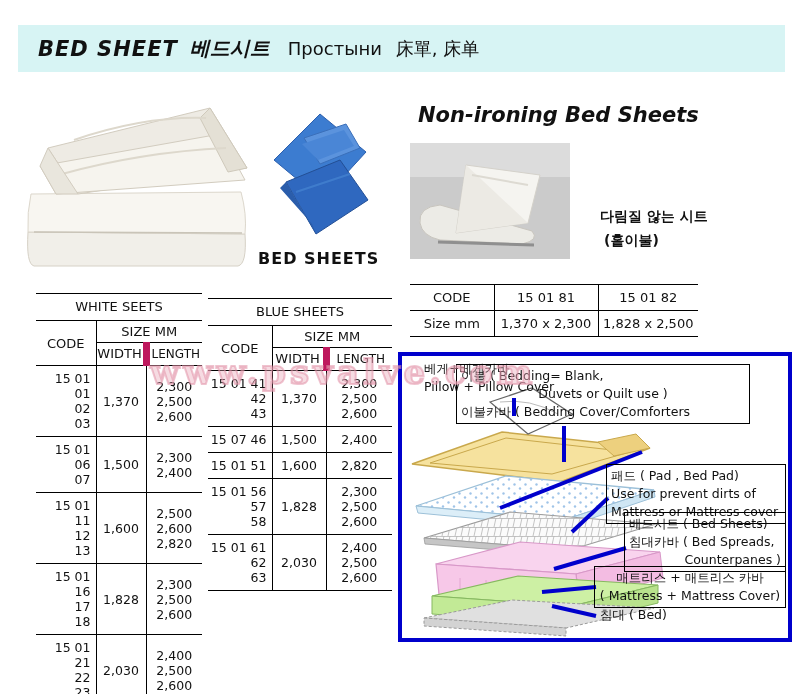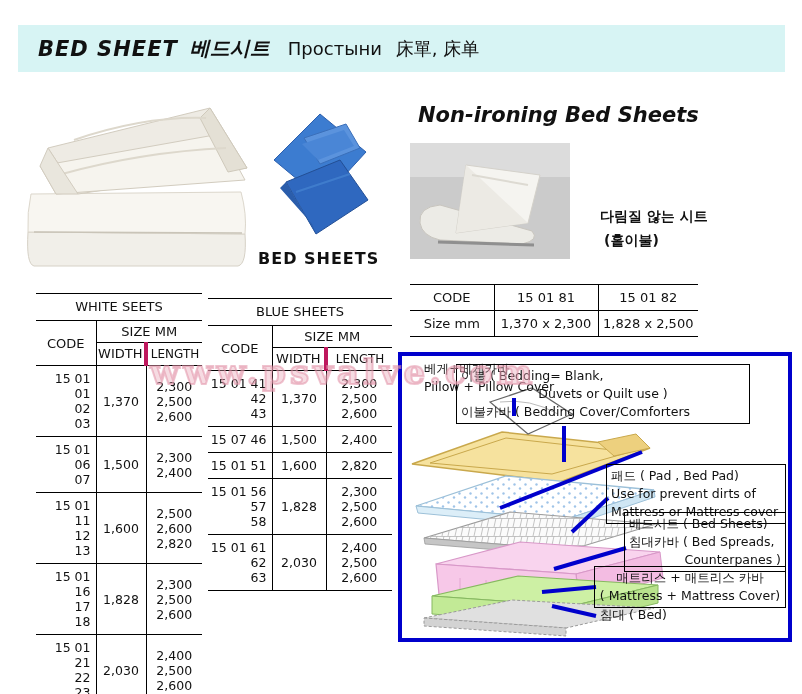--- a/index.html
+++ b/index.html
@@ -29,21 +29,21 @@
     pointer-events:none; white-space:nowrap; }
 
   
   .spec { position:absolute; border-collapse:collapse; table-layout:fixed;
     font-size:12.5px; line-height:15px; color:#111;
     border-top:1px solid #000; border-bottom:1px solid #000; }
   .spec td, .spec th { font-weight:normal; }
   .spec .t-title td { text-align:center; border-bottom:1px solid #000; padding:5px 0 6px; font-size:13px; }
   .spec .h-code   { border-right:1px solid #000; border-bottom:1px solid #000; text-align:center; font-size:13px; }
   .spec .h-size   { border-bottom:1px solid #000; text-align:center; padding:3px 0; font-size:13px; }
-  .spec .h-width  { border-right:4px solid #be185d; border-bottom:1px solid #000; text-align:center; padding:3px 0 4px; font-size:13px; }
+  .spec .h-width  { border-right:7px solid #be185d; border-bottom:1px solid #000; text-align:center; padding:3px 0 4px; font-size:13px; }
   .spec .h-length { border-bottom:1px solid #000; text-align:center; font-size:12px; }
   .spec tbody td  { border-top:1px solid #000; padding:5px 0; vertical-align:middle; }
   .spec td.c-code   { border-right:1px solid #000; text-align:right; padding-right:5px; }
   .spec td.c-width  { border-right:1px solid #000; text-align:center; }
   .spec td.c-length { text-align:center; }
 
   #white-table { left:36px; top:293px; width:166px; }
   #white-table col.col-code { width:60px; } #white-table col.col-w { width:50px; } #white-table col.col-l { width:56px; }
   #blue-table  { left:208px; top:298px; width:184px; }
   #blue-table col.col-code { width:64px; } #blue-table col.col-w { width:54px; } #blue-table col.col-l { width:66px; }

